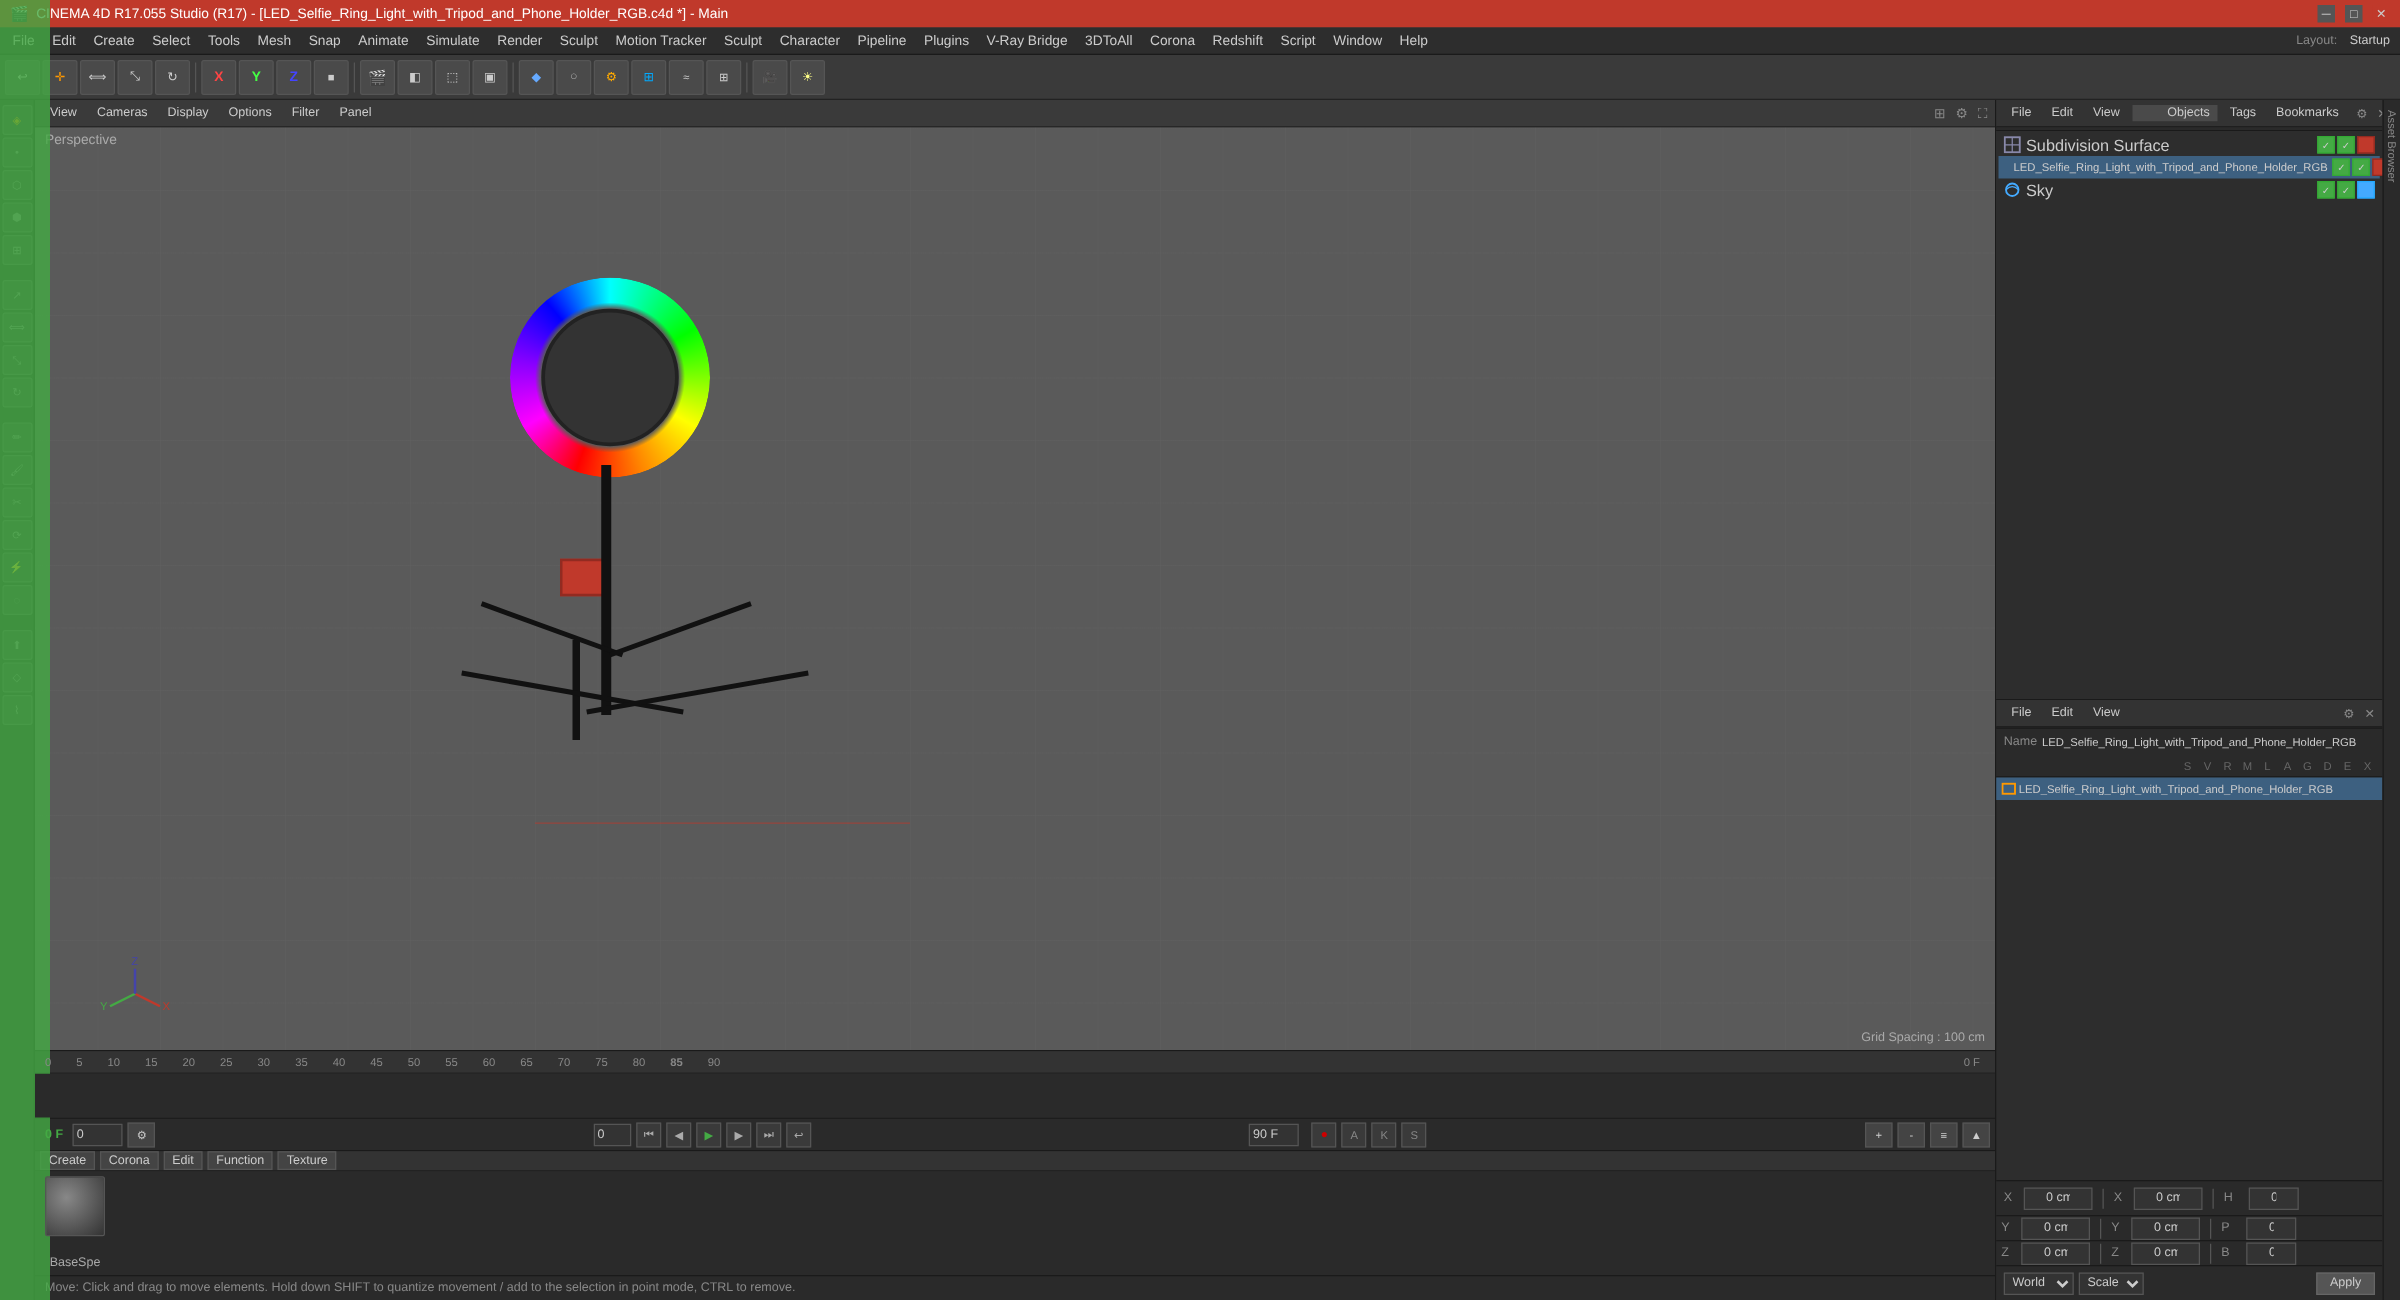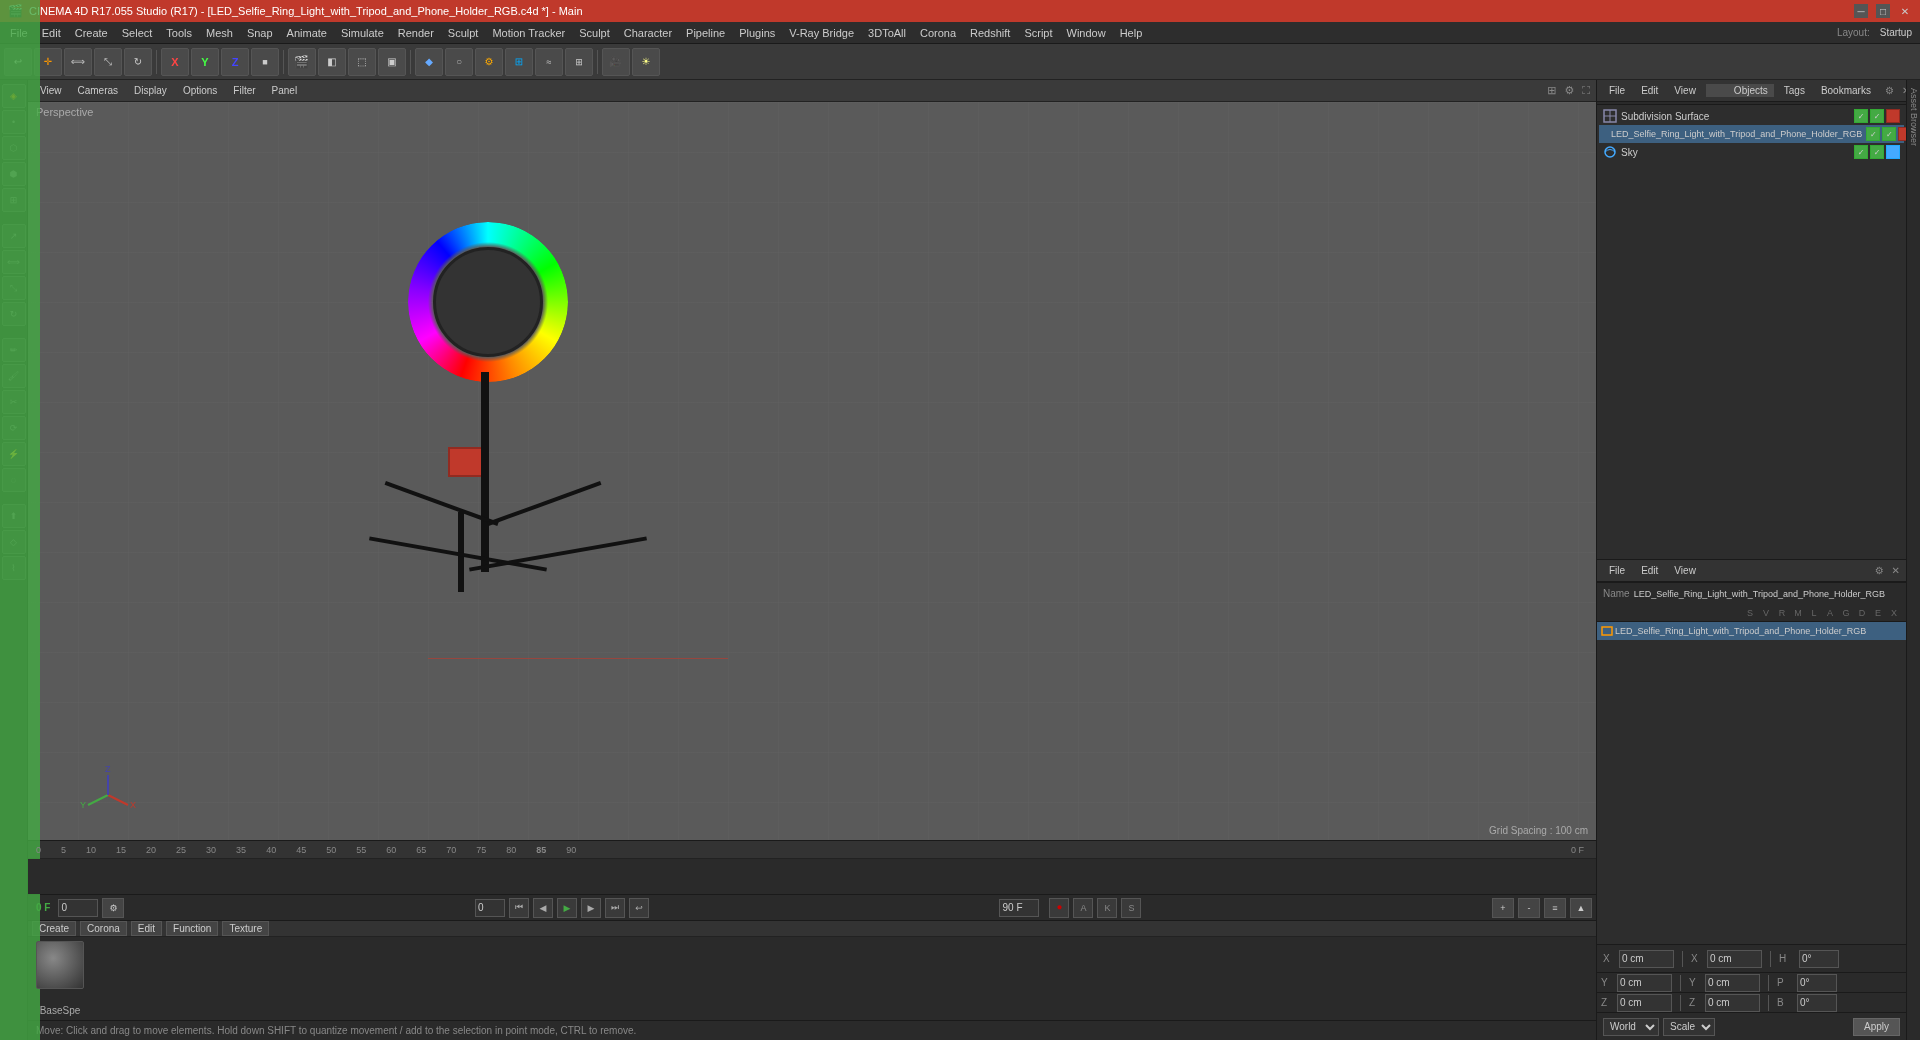--- a/index.html
+++ b/index.html
@@ -123,42 +123,42 @@
     }
     .rp-tab { padding: 1px 6px; font-size: 10px; color: #ccc; cursor: pointer; }
     .rp-tab.active { background: #4a4a4a; padding-left: 28px; }
     #objects-list {
       flex: 1; background: #2d2d2d; overflow-y: auto; padding: 2px;
     }
     .obj-item {
       display: flex; align-items: center; padding: 2px 4px; gap: 4px; height: 18px; cursor: pointer;
     }
     .obj-item.selected { background: #3d6080; }
-    .obj-name { flex: 1; font-size: 10px; color: #ccc; }
+    .obj-name { flex: 1; font-size: 13px; color: #ccc; }
     .obj-btns { display: flex; gap: 2px; }
     .obj-btn { width: 14px; height: 14px; font-size: 8px; background: #444; border: 1px solid #555; color: #ccc; cursor: pointer; display: flex; align-items: center; justify-content: center; }
 
     
     #right-panel-bottom {
       flex: 1; display: flex; flex-direction: column;
     }
     #right-panel-bottom-header {
       height: 22px; background: #333; display: flex; align-items: center; padding: 0 6px; gap: 4px; border-bottom: 1px solid #1a1a1a;
     }
     #properties-area {
       flex: 1; padding: 4px; overflow-y: auto;
     }
 
     
     #coords-bar {
       height: 28px; background: #2a2a2a; display: flex; align-items: center; padding: 0 6px; gap: 4px; border-top: 1px solid #1a1a1a;
     }
     .coord-label { color: #888; font-size: 10px; width: 12px; }
     .coord-input {
-      width: 55px; height: 18px; background: #333; border: 1px solid #555; color: #ccc; font-size: 10px; padding: 0 2px;
+      width: 55px; height: 18px; background: #333; border: 1px solid #555; color: #ccc; font-size: 10px; padding: 0 17px;
     }
     .coord-sep { width: 1px; height: 16px; background: #555; margin: 0 4px; }
 
     #apply-bar {
       height: 28px; background: #2a2a2a; display: flex; align-items: center; padding: 0 6px; gap: 4px; border-top: 1px solid #1a1a1a;
     }
     .apply-select { height: 18px; background: #333; border: 1px solid #555; color: #ccc; font-size: 10px; padding: 0 2px; }
     .apply-btn { padding: 1px 10px; background: #555; border: 1px solid #666; color: #ccc; font-size: 10px; cursor: pointer; height: 18px; }
 
     

